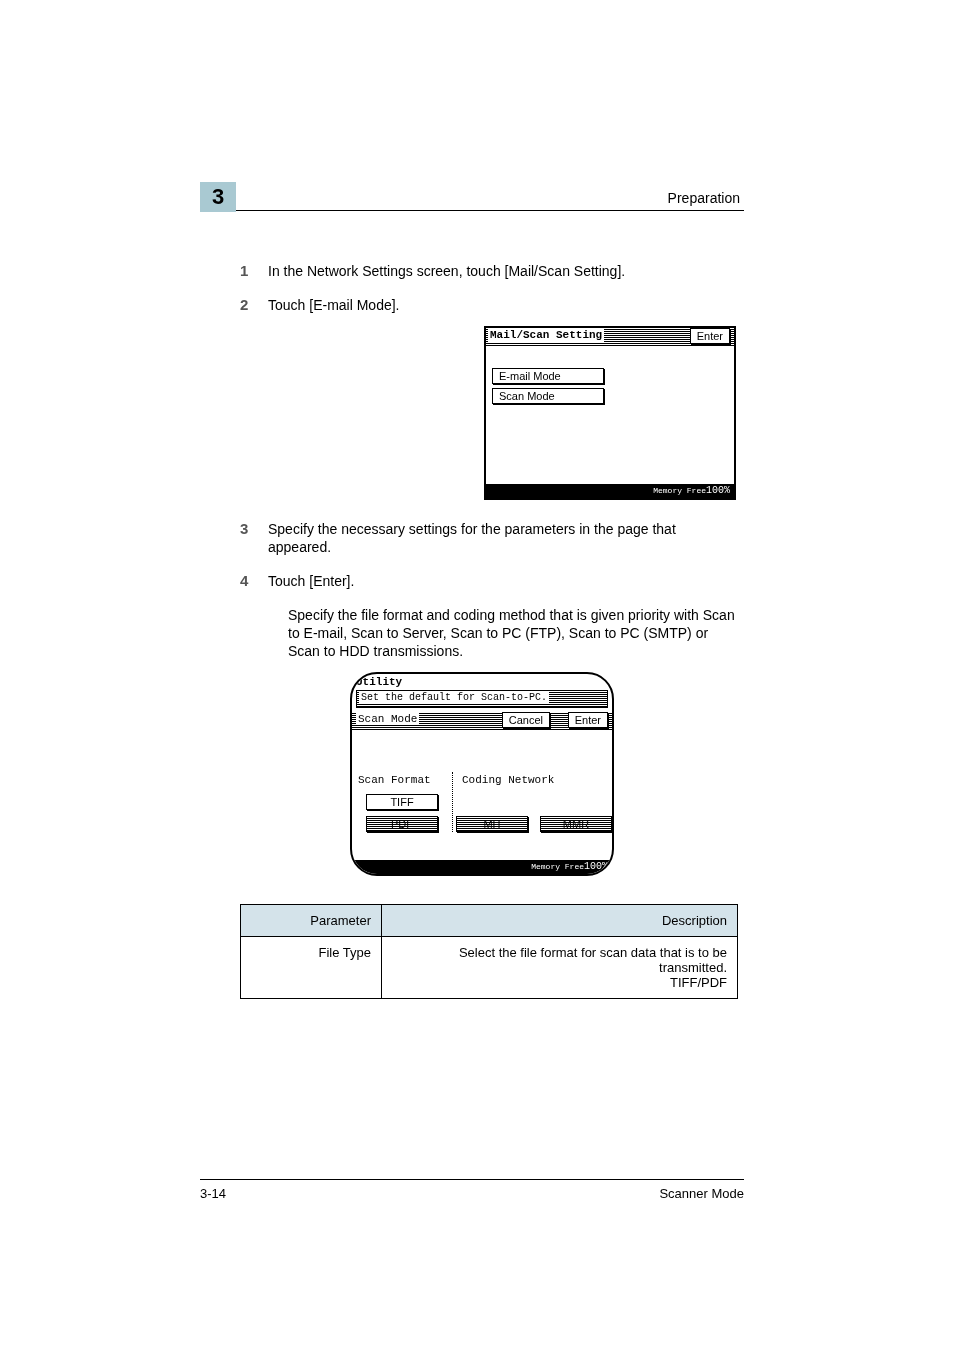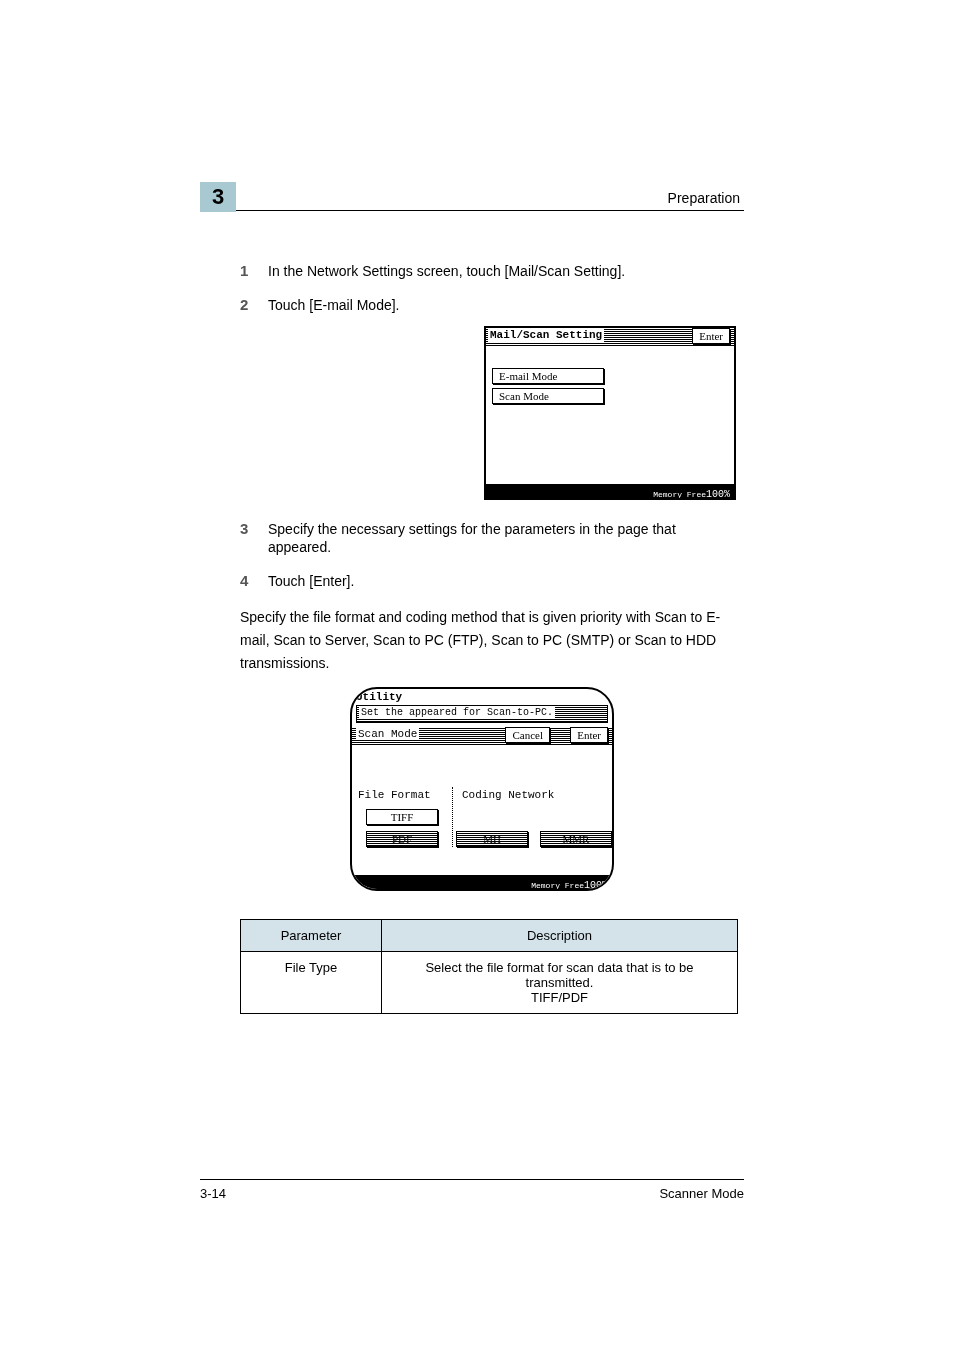--- a/index.html
+++ b/index.html
@@ -74,22 +74,23 @@
     align-items: flex-start;
   }
   .subhead {
     font-weight: bold;
     font-size: 14px;
     margin-top: 14px;
     margin-bottom: 10px;
   }
   .para {
     font-size: 14px;
-    line-height: 23px;
+    line-height: 18px;
     margin-bottom: 12px;
+    margin-left: 48px;
   }
   
   .lcd {
     border: 2px solid #000;
     background: #fff;
     font-family: "Courier New", monospace;
     font-size: 11px;
     position: relative;
     overflow: hidden;
   }
@@ -128,21 +129,21 @@
     box-sizing: border-box;
   }
   .lcd-btn {
     display: inline-block;
     border: 1px solid #000;
     box-shadow: 1px 1px 0 #000;
     background: #fff;
     padding: 0px 6px;
     height: 14px;
     line-height: 14px;
-    font-family: Liberation Serif, serif;
+    font-family: Liberation Sans, sans-serif;
     font-size: 11px;
   }
   .lcd-btn.wide {
     min-width: 98px;
   }
   .lcd-btn.med {
     min-width: 58px;
     text-align: center;
   }
   .lcd-btn.sel {
@@ -152,21 +153,21 @@
   .lcd-status {
     position: absolute;
     left: 0; right: 0; bottom: 0;
     height: 14px;
     background: #000;
     color: #fff;
     font-family: "Courier New", monospace;
     font-size: 10px;
     text-align: right;
     padding-right: 4px;
-    line-height: 21px;
+    line-height: 14px;
   }
   
   .lcd2 {
     width: 260px;
     height: 200px;
     margin: 6px auto 28px 110px;
     position: relative;
     border-radius: 27px;
   }
   .lcd2 .lcd-utility {
@@ -249,21 +250,21 @@
   
   table.param {
     border-collapse: collapse;
     width: 498px;
     margin-top: 4px;
     font-size: 13px;
   }
   table.param th, table.param td {
     border: 1px solid #000;
     padding: 8px 10px;
-    text-align: center;
+    text-align: right;
     vertical-align: top;
   }
   table.param th {
     background: #d4e3ea;
     font-weight: normal;
   }
   table.param th:first-child, table.param td:first-child {
     width: 120px;
   }
   
@@ -326,29 +327,29 @@
     <div class="step">
       <div class="step-num">4</div>
       <div class="step-text">Touch [Enter].</div>
     </div>
 
     <div class="para">Specify the file format and coding method that is given priority with Scan to E-mail, Scan to Server, Scan to PC (FTP), Scan to PC (SMTP) or Scan to HDD transmissions.</div>
 
     <div class="lcd lcd2">
       <div class="lcd-utility">Utility</div>
       <div class="lcd-instr">
-        <span>Set the appeared for Scan-to-PC.</span>
+        <span>Set the default for Scan-to-PC.</span>
       </div>
       <div class="lcd-titlebar2">
         <span class="scan-label">Scan Mode</span>
         <span class="lcd-btn cancel-b">Cancel</span>
         <span class="lcd-btn enter-b">Enter</span>
       </div>
       <div class="vline"></div>
-      <div class="ff-label">File Format</div>
+      <div class="ff-label">Scan Format</div>
       <div class="cm-label">Coding Network</div>
       <span class="lcd-btn med tiff-b">TIFF</span>
       <span class="lcd-btn med sel pdf-b">PDF</span>
       <span class="lcd-btn med sel mh-b">MH</span>
       <span class="lcd-btn med sel mmr-b">MMR</span>
       <div class="lcd-status">
         <span style="font-size:8px">Memory Free</span><span>100%</span>
       </div>
     </div>
 

